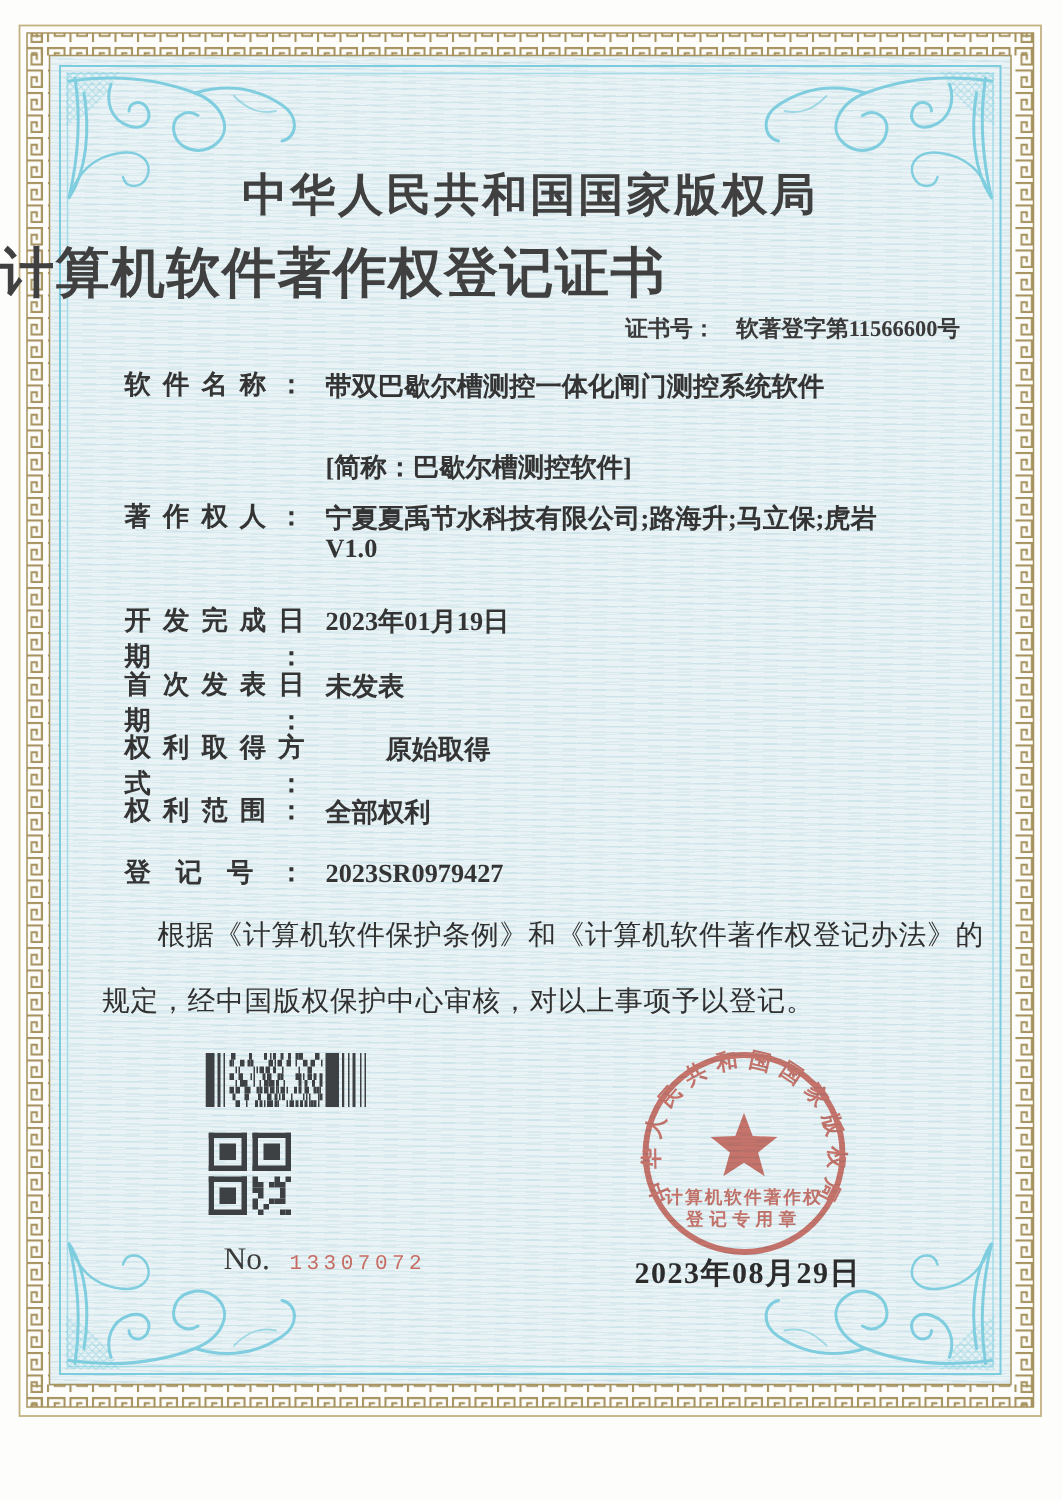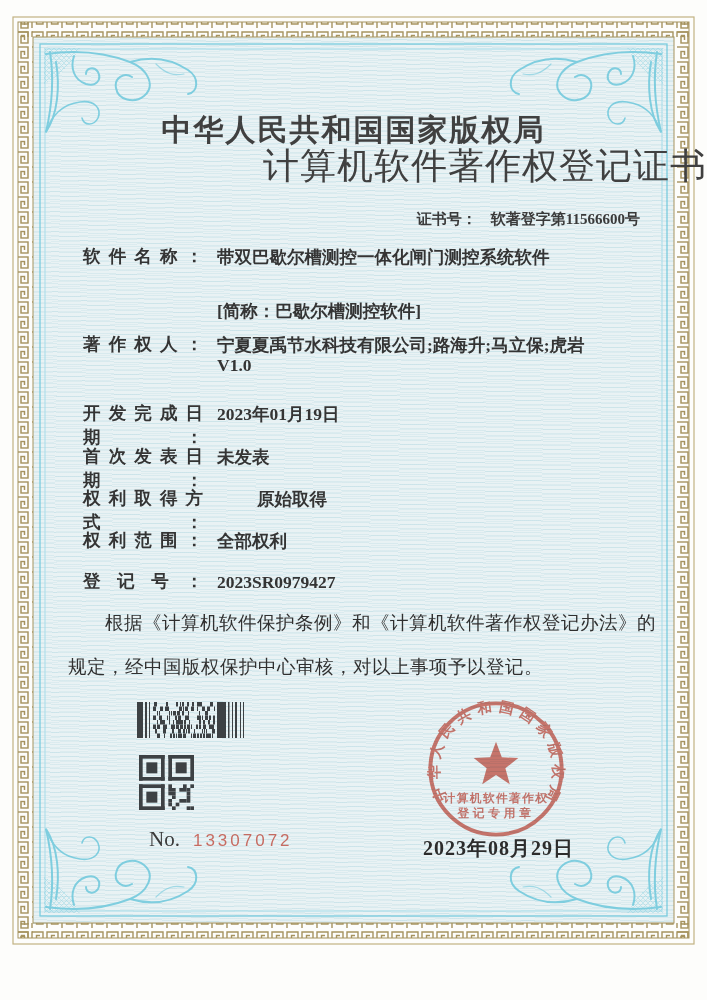--- a/index.html
+++ b/index.html
@@ -32,22 +32,22 @@
     z-index:0;
   }
   svg.frame{position:absolute;left:0;top:0;z-index:1;pointer-events:none;}
   .content{position:absolute;left:0;top:0;width:707px;height:1000px;z-index:2;}
 
   .issuer{
     position:absolute;left:0;top:110px;width:707px;text-align:center;
     font-size:30px;font-weight:700;letter-spacing:2px;color:var(--title-ink);
   }
   .cert-title{
-    position:absolute;left:0;top:142px;width:707px;text-align:right;
-    font-size:36px;font-weight:400;letter-spacing:1px;color:var(--title-ink);
+    position:absolute;left:0;top:158px;width:707px;text-align:left;
+    font-size:36px;font-weight:700;letter-spacing:1px;color:var(--title-ink);
   }
   .certno{
     position:absolute;top:210px;right:67px;
     font-size:15px;font-weight:700;color:#3a3a3a;
   }
   .certno .gap{display:inline-block;width:14px;}
 
   .row{position:absolute;left:83px;display:flex;align-items:flex-start;
        font-size:17.5px;font-weight:700;color:#343434;}
   .row .lbl{
@@ -67,22 +67,22 @@
   .statement{position:absolute;left:68px;width:580px;font-size:18.5px;font-weight:400;
              color:#303030;letter-spacing:0.5px;}
   .st1{top:610px;padding-left:37px;}
   .st2{top:654px;}
 
   .barcode{position:absolute;left:137px;top:702px;z-index:2;}
   .qrcode{position:absolute;left:139px;top:755px;z-index:2;}
 
   .serial{position:absolute;left:149px;top:827px;font-size:21px;color:#3b3b3b;z-index:2;}
   .serial .num{
-    color:var(--serial-red);font-family:Liberation Sans, sans-serif;
-    font-size:17px;letter-spacing:3px;margin-left:13px;opacity:.85;margin-top:36px;
+    color:var(--serial-red);font-family:Liberation Mono, monospace;
+    font-size:14px;letter-spacing:3px;margin-left:13px;opacity:.85;margin-top:36px;
   }
   .issue-date{position:absolute;left:423px;top:835px;font-size:20px;font-weight:700;
               color:#2c2c2c;letter-spacing:1px;z-index:2;}
   .stamp{
     position:absolute;left:421px;top:694px;z-index:3;
     opacity:.88;mix-blend-mode:multiply;
   }
 </style>
 </head>
 <body>

